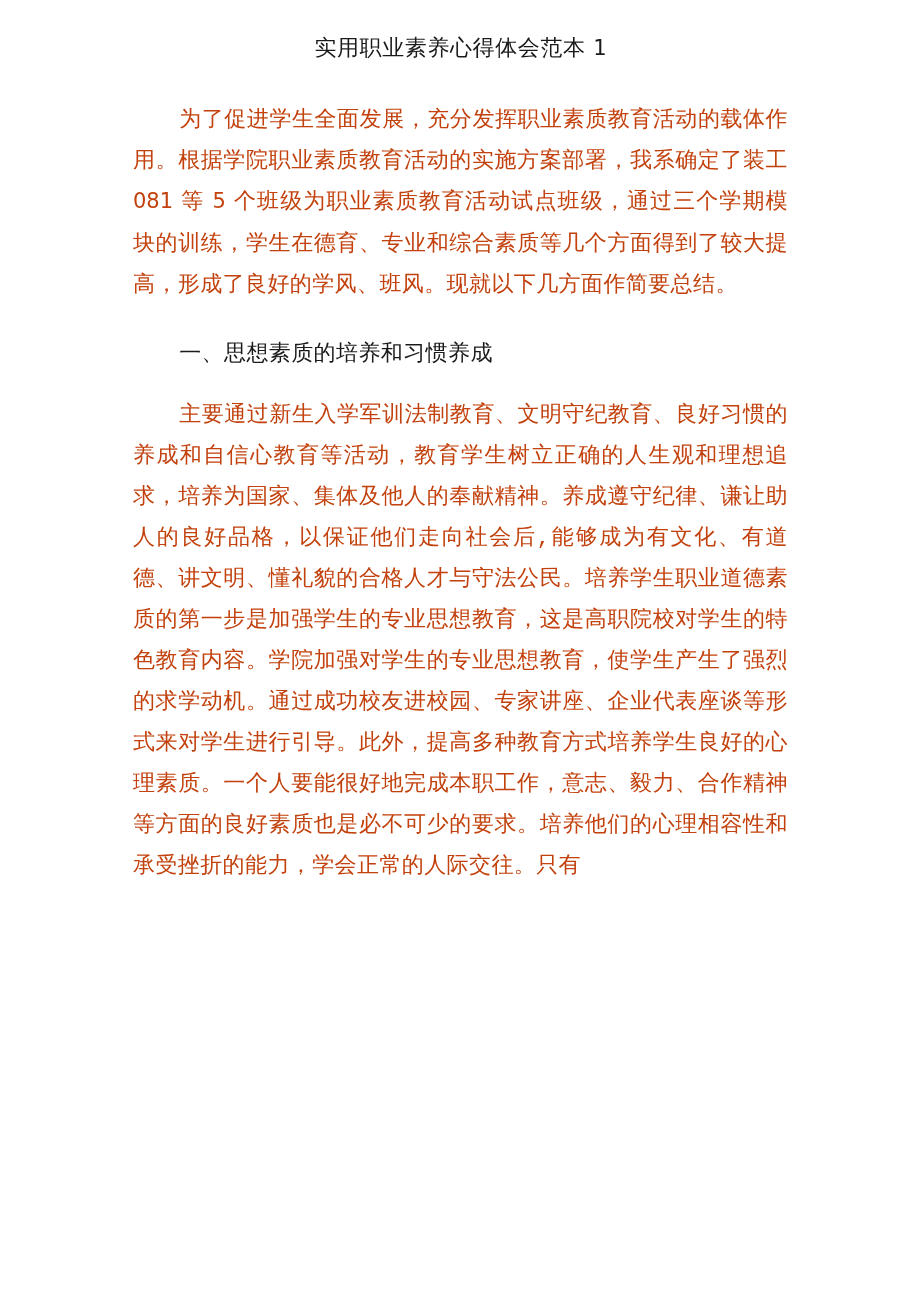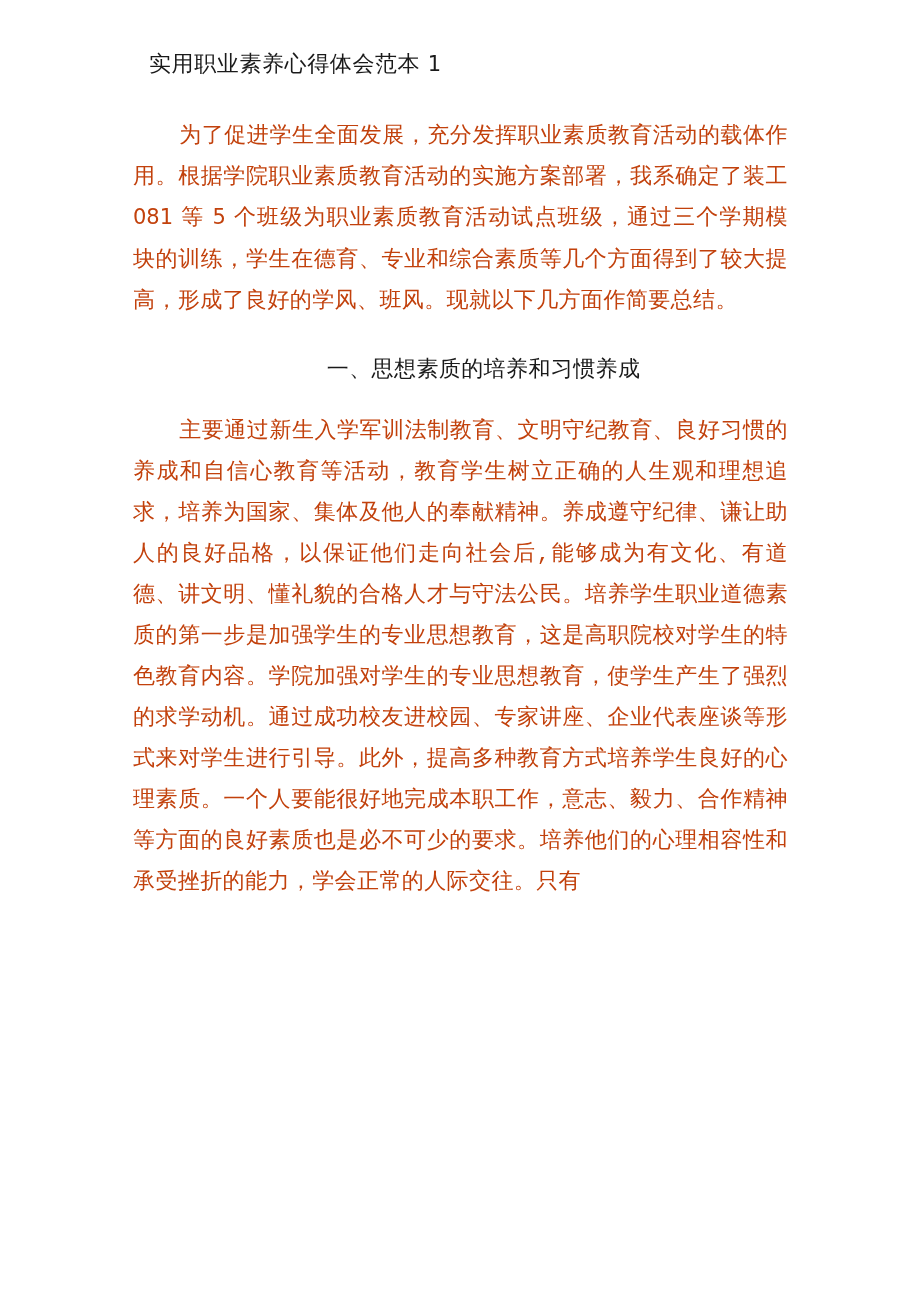--- a/index.html
+++ b/index.html
@@ -39,23 +39,23 @@
     letter-spacing: 0.5px;
     white-space: nowrap;
   }
 
   
   .doc-subtitle {
     font-family: "DejaVu Serif", "Liberation Serif", serif;
     font-size: 22px;
     line-height: 41px;
     color: #1a1a1a;
-    margin: 16px;
+    margin: 0;
     padding-top: 27px;
-    text-align: left;
+    text-align: center;
     letter-spacing: 0.6px;
   }
 
   
   .para {
     font-family: "DejaVu Serif", "Liberation Serif", serif;
     font-size: 22px;
     line-height: 41px;
     color: #c2410c;
     margin: 0;
@@ -76,21 +76,21 @@
 
   
   .section-heading {
     font-family: "DejaVu Serif", "Liberation Serif", serif;
     font-size: 22px;
     line-height: 41px;
     color: #1a1a1a;
     margin: 0;
     margin-top: 28px;
     text-indent: 2.1em;
-    text-align: center;
+    text-align: left;
     letter-spacing: 0.4px;
   }
 
   
   .latin {
     font-family: "DejaVu Sans", "Liberation Sans", sans-serif;
     font-size: 21px;
     letter-spacing: 0;
   }
 </style>

